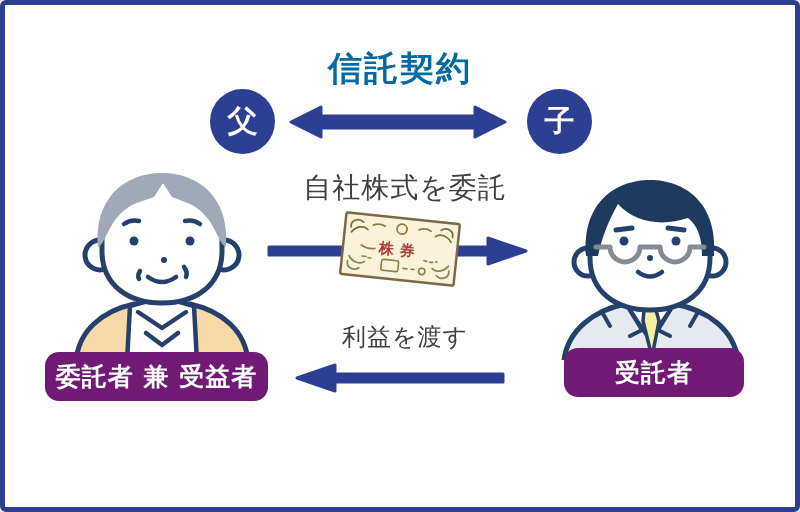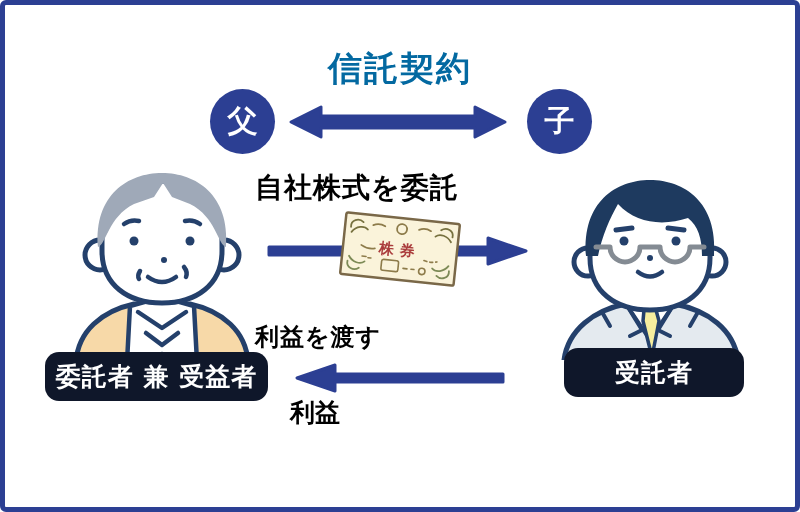--- a/index.html
+++ b/index.html
@@ -17,32 +17,32 @@
     font-size:34px;font-weight:700;color:#0369a1;letter-spacing:2px;z-index:2;
   }
   .node-circle{
     width:65px;height:65px;border-radius:50%;background:#2c3f93;
     display:flex;align-items:center;justify-content:center;
     color:#ffffff;font-size:30px;font-weight:700;z-index:2;
   }
   .father{left:210px;top:89px;}
   .child{left:527px;top:89px;}
   .flow-label{
-    color:#000000;font-weight:700;z-index:2;
+    text-align:center;color:#404040;font-weight:400;z-index:2;
   }
   .entrust-label{top:169px;left:255px;width:300px;font-size:28px;letter-spacing:1px;}
   .profit-label{top:321px;left:255px;width:300px;font-size:24px;letter-spacing:1px;}
   .dividend-note{top:397px;left:290px;width:240px;font-size:25px;line-height:1.25;}
   .arrow-svg{z-index:1;}
   .certificate{left:341px;top:216px;width:118px;height:66px;transform:rotate(6deg);z-index:2;}
   .person{z-index:1;}
   .old-man{left:58px;top:147px;width:208px;height:215px;}
   .young-man{left:552px;top:160px;width:196px;height:200px;}
   .role-pill{
-    background:#0f172a;border-radius:14px;color:#ffffff;
+    background:#701a75;border-radius:14px;color:#ffffff;
     display:flex;align-items:center;justify-content:center;
     font-size:25px;font-weight:700;letter-spacing:1px;z-index:3;
   }
   .role-left{left:45px;top:352px;width:223px;height:49px;}
   .role-right{left:536px;top:348px;width:180px;height:49px;margin-left:28px;}
 </style>
 </head>
 <body>
 
 <div class="stage">
@@ -90,21 +90,20 @@
     </g>
   </svg>
 
   <div class="flow-label profit-label abs">利益を渡す</div>
 
   <svg class="abs arrow-svg" style="left:293px;top:362px;" width="212" height="32" viewBox="0 0 212 32">
     <path d="M210,12 H42 V3 L4,16 L42,29 V20 H210 Z" fill="#2c3f93" stroke="#2c3f93" stroke-width="3" stroke-linejoin="round"></path>
   </svg>
 
   <div class="flow-label dividend-note abs">
-    <div>利益</div>
   </div>
 
   <svg class="abs person old-man" viewBox="0 0 208 215">
     <g>
       <path d="M18,215 C20,184 44,164 76,157 L132,157 C164,164 188,184 190,215 Z" fill="#f7d9a8" stroke="#24406b" stroke-width="5" stroke-linejoin="round"></path>
       <path d="M72,159 L104,150 L136,159 L139,215 L69,215 Z" fill="#ffffff" stroke="#24406b" stroke-width="4.5" stroke-linejoin="round"></path>
       <g fill="none" stroke="#24406b" stroke-width="4.5" stroke-linecap="round" stroke-linejoin="round">
         <path d="M80,165 L104,181 L128,165"></path>
         <path d="M88,186 L104,198 L120,186"></path>
       </g>

